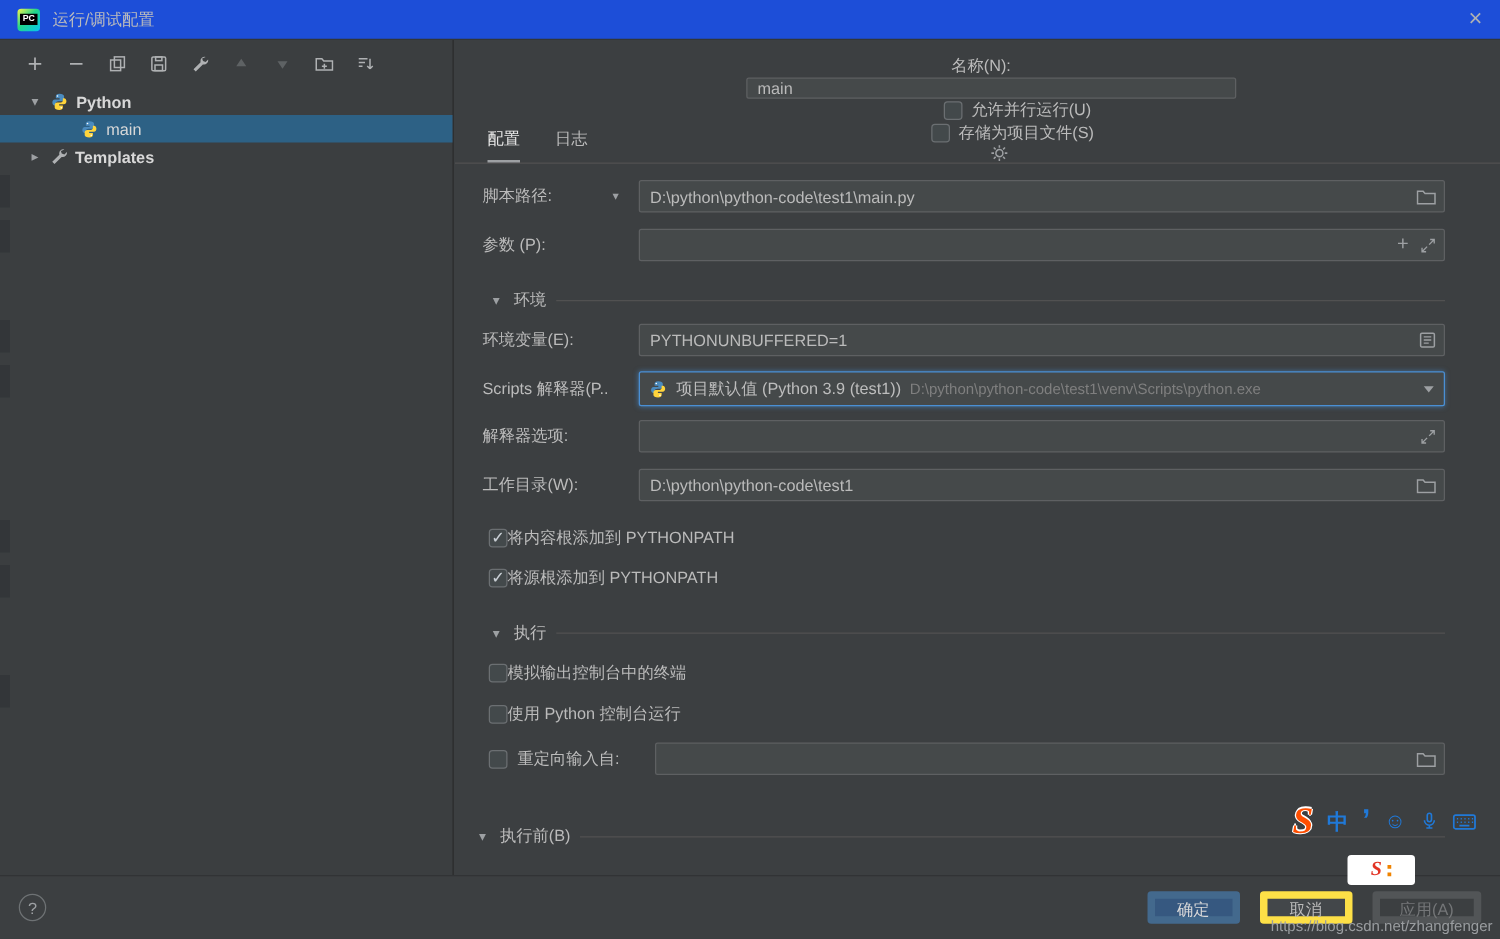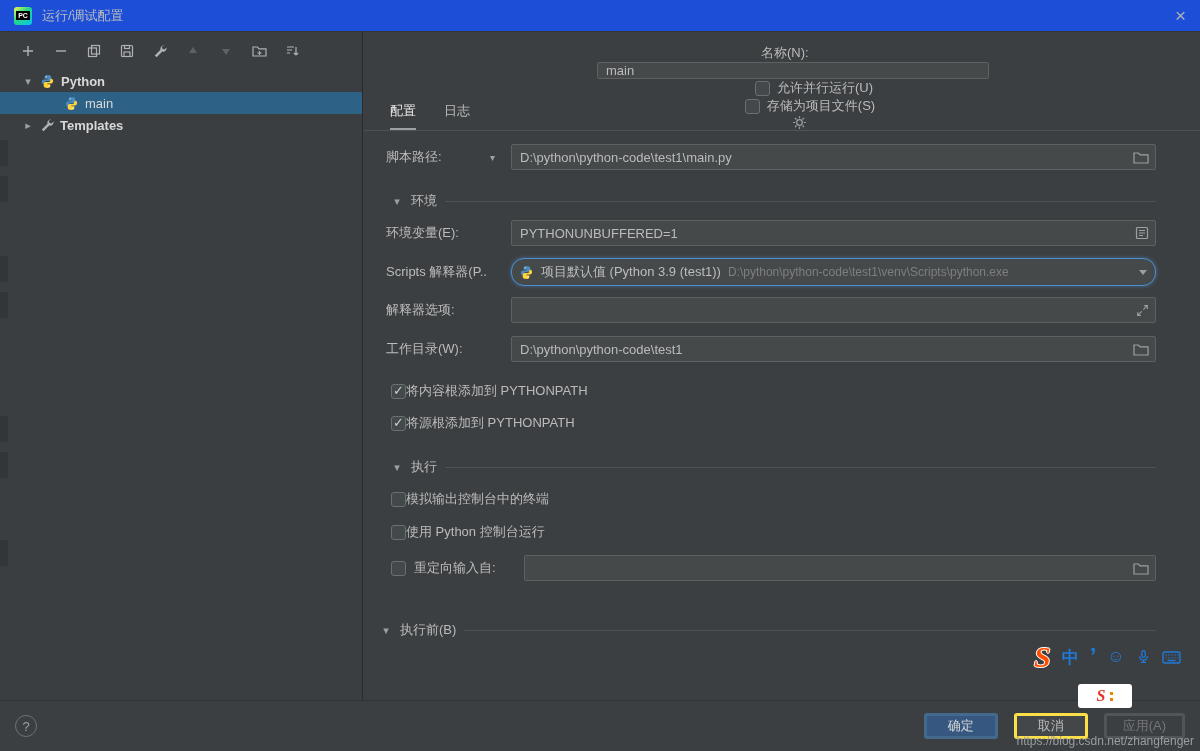--- a/index.html
+++ b/index.html
@@ -70,21 +70,21 @@
   .trail .plus { font-size:16px; line-height:1; cursor:pointer; }
 
   .section { display:flex; align-items:center; gap:8px; margin-left:5px; }
   .section .sec-line { flex:1; border-top:1px solid #515151; margin-right:44px; }
   .sec-env { margin-top:22px; margin-bottom:2px; }
   .sec-exec { margin-top:26px; }
   .sec-before { margin-top:40px; margin-left:-6px; }
 
   .combo { flex:1; margin-right:44px; height:28px; background:#45494a;
     border:1px solid #4a8fd4; box-shadow:0 0 4px rgba(74,143,212,.55);
-    border-radius:13px; display:flex; align-items:center; padding-left:7px; gap:7px; cursor:pointer; }
+    border-radius:2px; display:flex; align-items:center; padding-left:7px; gap:7px; cursor:pointer; }
   .combo-value { color:#bdbdbd; white-space:nowrap; }
   .combo-path { color:#7f7f7f; font-size:12px; white-space:nowrap; overflow:hidden; }
   .combo-arrow { margin-left:auto; width:24px; flex:none; height:100%;
     display:flex; align-items:center; justify-content:center; }
   .tri-down { width:0; height:0; border-left:4px solid transparent;
     border-right:4px solid transparent; border-top:5px solid #9da0a3; }
 
   .cbrow { display:flex; gap:0; margin-left:5px; }
   .cb1 { margin-top:20px; } .cb2 { margin-top:14px; }
   .cb3 { margin-top:14px; } .cb4 { margin-top:15px; }
@@ -92,21 +92,21 @@
   .redirect-row .fwrap { margin-left:20px; }
 
   
   .footer { position:absolute; bottom:0; left:0; right:0; height:51px;
     background:#3c3f41; border-top:1px solid #313335;
     display:flex; align-items:center; padding:0 15px; }
   .help { width:22px; height:22px; border:1px solid #6e7274; border-radius:50%;
     display:flex; align-items:center; justify-content:center; color:#9da0a3; cursor:pointer; }
   .btns { margin-left:auto; display:flex; gap:16px; }
   .btn { min-width:74px; height:26px; padding:0 16px; border-radius:3px;
-    border:3px solid #fde047; background:#43474a; color:#bbbbbb;
+    border:6px solid #fde047; background:#43474a; color:#bbbbbb;
     font:13px "Liberation Sans", sans-serif; cursor:pointer; }
   .btn.primary { background:#365880; border-color:#43698d; color:#d8d8d8; }
   .btn.disabled { background:#3c3f41; color:#747678; border-color:#525557; cursor:default; }
 
   
   .ime { position:absolute; top:640px; left:1034px; display:flex; align-items:center;
     gap:11px; z-index:5; }
   .sogou-s { font:italic bold 30px "Liberation Serif", serif; color:#ff4e00;
     text-shadow:-1px 0 #fff, 1px 0 #fff, 0 -1px #fff, 0 1px #fff; cursor:pointer; }
   .ime-blue { color:#2079d8; cursor:pointer; }
@@ -271,20 +271,36 @@
           <span class="trail">
             <span>
               <svg width="16" height="13" viewBox="0 0 16 13">
                   <path d="M1 2h4.5L7 3.8h8V12H1z" fill="none" stroke="#9da0a3" stroke-width="1.2"></path>
                 </svg>
             </span>
           </span>
         </div>
       </div>
 
+      <div class="frow">
+        <div class="flabel">
+            <span>参数 (P):</span>
+          </div>
+        <div class="fwrap">
+          <input class="finput" style="padding-right: 48px;" value="">
+          <span class="trail">
+            <span class="plus">+</span>
+            <span>
+              <svg width="13" height="13" viewBox="0 0 16 16">
+                  <path d="M10 2h4v4M14 2L9 7M6 14H2v-4M2 14l5-5" fill="none" stroke="#9da0a3" stroke-width="1.3"></path>
+                </svg>
+            </span>
+          </span>
+        </div>
+      </div>
 
       <div class="section sec-env">
         <span class="twisty">▾</span>
         <span>环境</span>
         <span class="sec-line"></span>
       </div>
 
       <div class="frow" style="margin-top:10px">
         <div class="flabel">
             <span>环境变量(E):</span>

